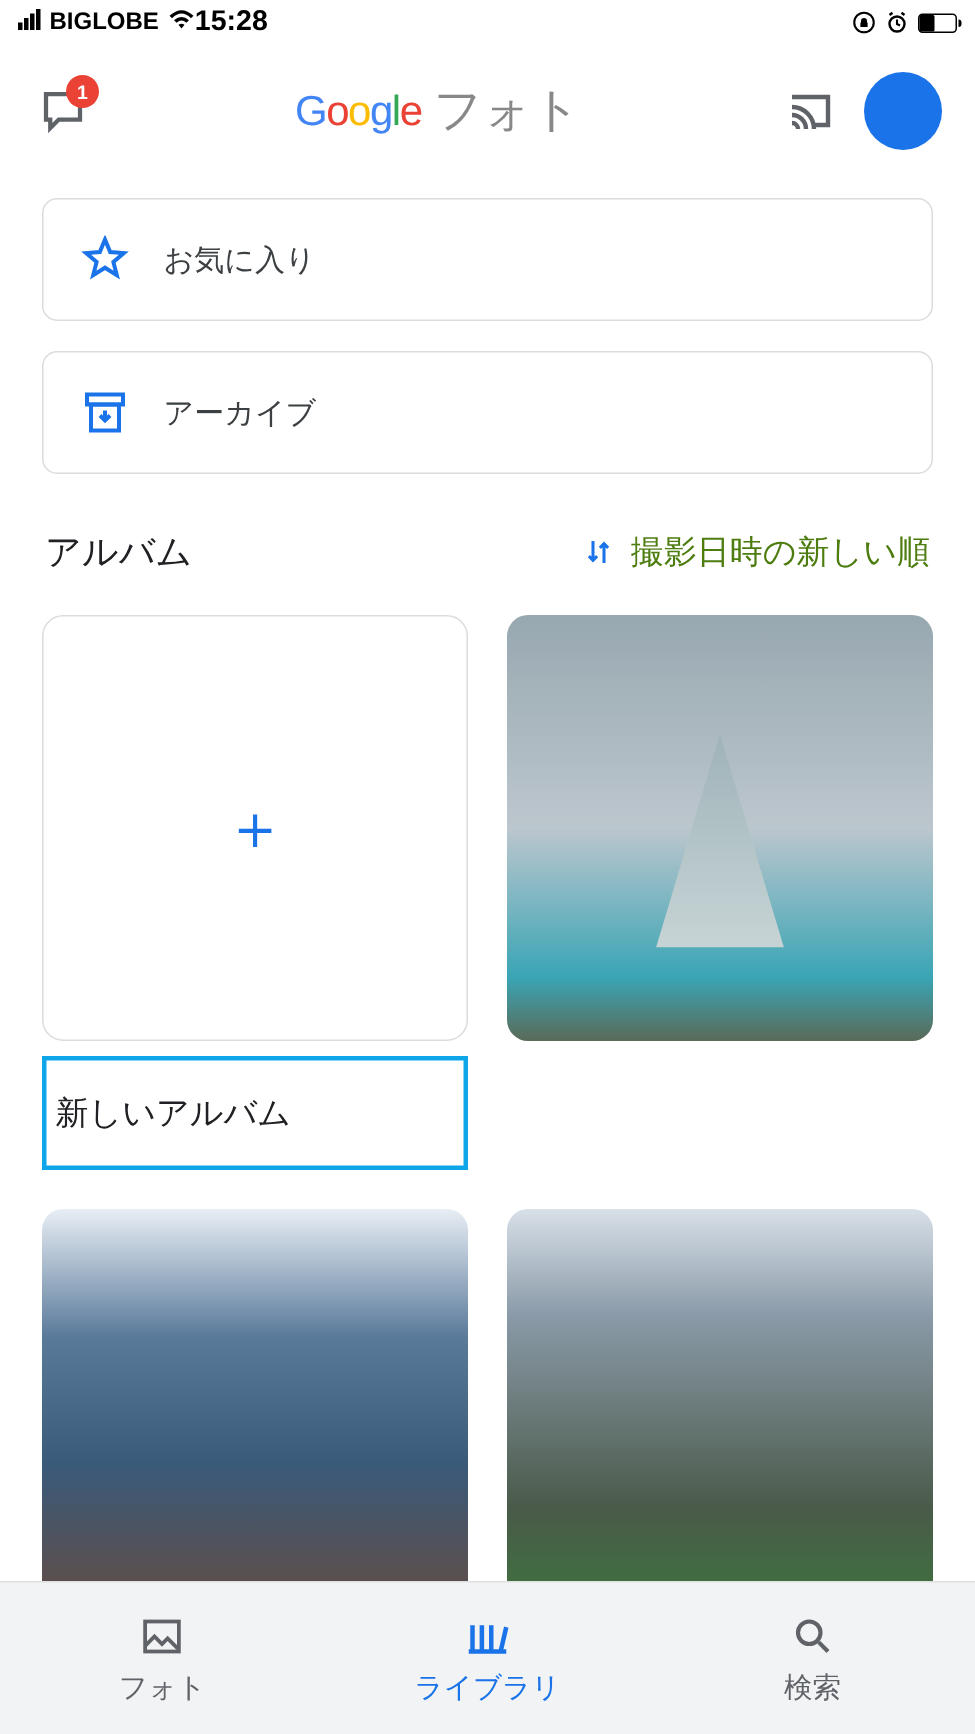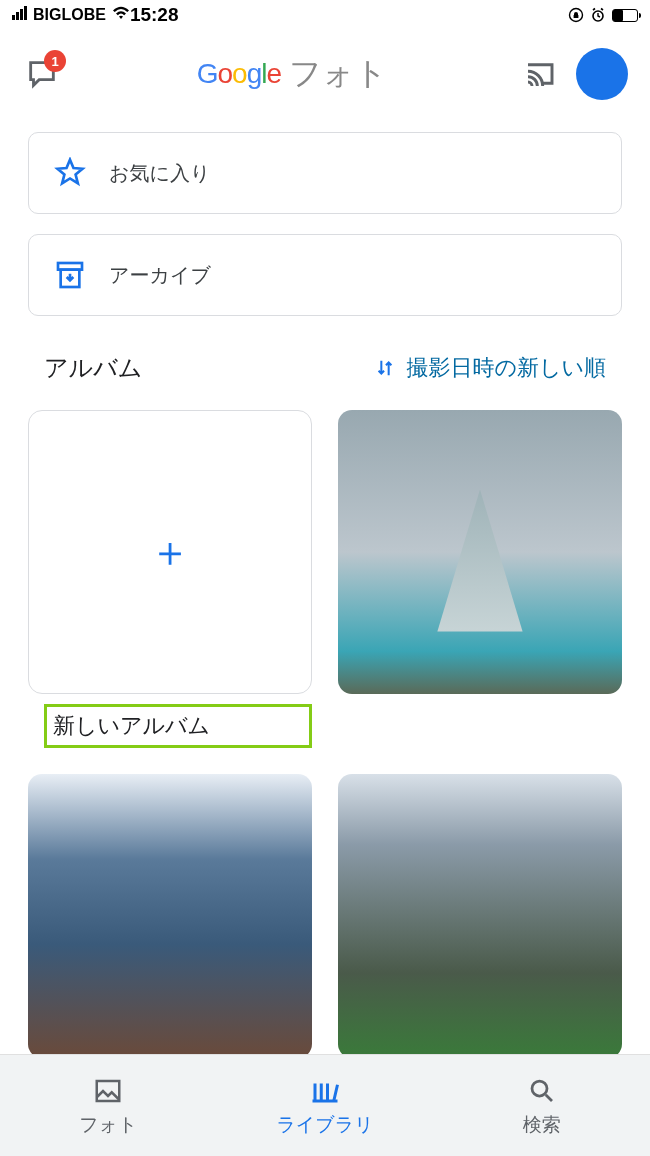--- a/index.html
+++ b/index.html
@@ -61,41 +61,41 @@
   }
   .category-btn {
     border: 1px solid #dadce0; border-radius: 10px;
     height: 82px; display: flex; align-items: center; padding: 0 24px;
     gap: 22px; font-size: 20px; color: #3c4043; cursor: pointer;
   }
   .cat-icon { width: 34px; height: 34px; display:flex; align-items:center; justify-content:center; color:#1a73e8; flex-shrink:0; }
 
   .section-header {
     display: flex; align-items: center; justify-content: space-between;
-    padding: 30px 44px 14px;
+    padding: 30px 30px 14px;
   }
   .section-title { font-size: 24px; color: #202124; }
-  .sort-btn { display: flex; align-items: center; gap: 10px; color: #0369a1; font-size: 22px; cursor:pointer; }
+  .sort-btn { display: flex; align-items: center; gap: 10px; color: #4d7c0f; font-size: 22px; cursor:pointer; }
   .sort-icon { width: 22px; height: 22px; }
 
   .album-grid {
     display: grid; grid-template-columns: 1fr 1fr; gap: 26px;
     padding: 12px 28px;
   }
   .album-card { display: flex; flex-direction: column; gap: 10px; cursor: pointer; }
   .album-thumb {
     width: 100%; aspect-ratio: 1/1; border-radius: 14px;
     display: flex; align-items: center; justify-content: center;
     overflow: hidden;
   }
   .new-album .album-thumb { border: 1px solid #dadce0; background: #fff; }
   .plus { font-size: 42px; color: #1a73e8; font-weight: 300; }
   .album-title { font-size: 22px; color: #202124; }
   .album-count { font-size: 20px; color: #70757a; }
-  .highlight-box { border: 3px solid #84cc16; padding: 4px 6px; margin-top: 0px; display:inline-block;margin-left:16px; }
+  .highlight-box { border: 3px solid #0ea5e9; padding: 20px 6px; margin-top: 0px; display:inline-block; }
 
   
   .thumb-monument { background: linear-gradient(#98a8b0 0%,#bcc6cd 50%,#3aa5b5 85%,#5a6a58 100%); position:relative; }
   .thumb-monument::before { content:''; position:absolute; left:35%; bottom:22%; width:30%; height:50%; background: linear-gradient(#9fb3b8,#c7d4d6); clip-path: polygon(50% 0,100% 100%,0 100%); }
   .thumb-city { background: linear-gradient(#e8eef5 0%,#5a7a9a 30%,#3a5a7a 60%,#6a4a3a 100%); }
   .thumb-mountain { background: linear-gradient(#d8e0e8 0%,#8a9aa8 25%,#4a5a4a 70%,#3a7a3a 100%); }
 
   .bottom-nav {
     position: absolute; bottom: 0; left: 0; right: 0; height: 102px;
     background: #f1f3f4; display: flex; border-top: 1px solid #e0e0e0;

